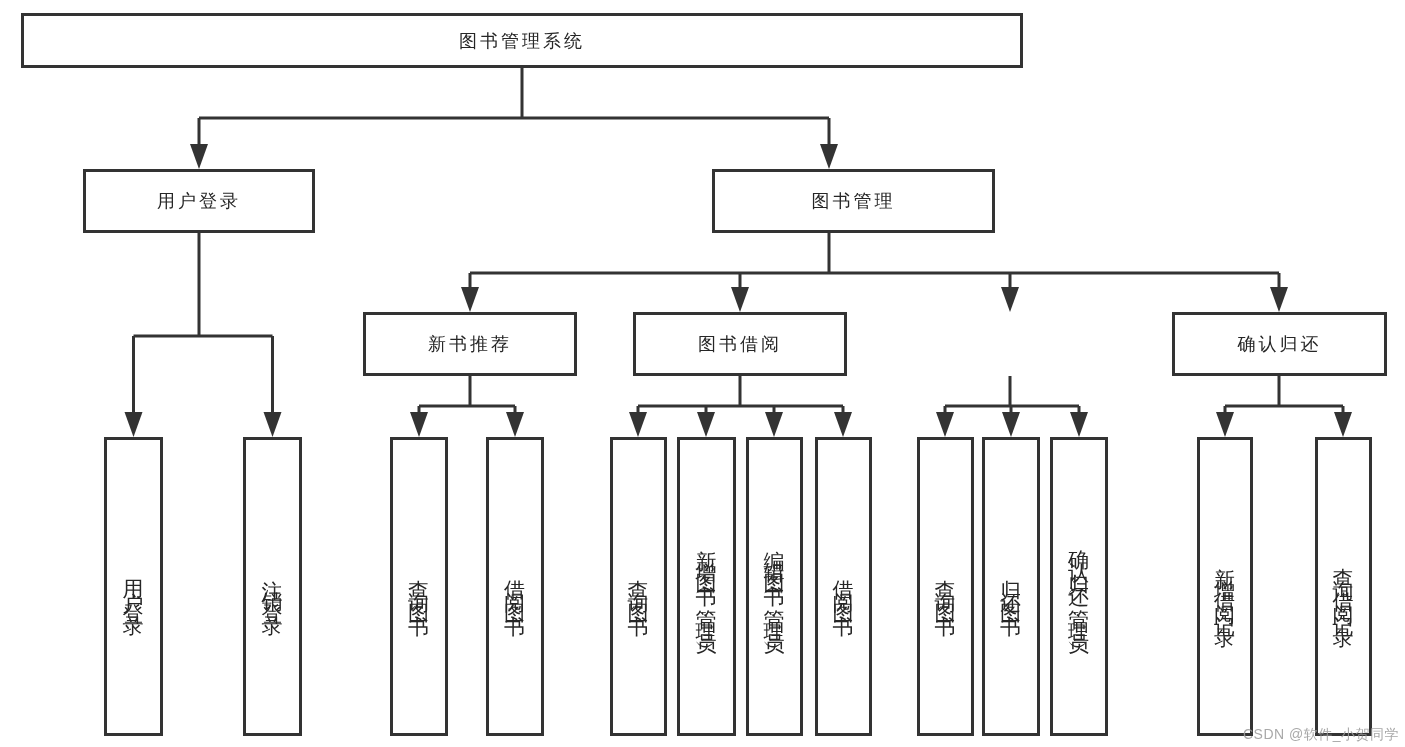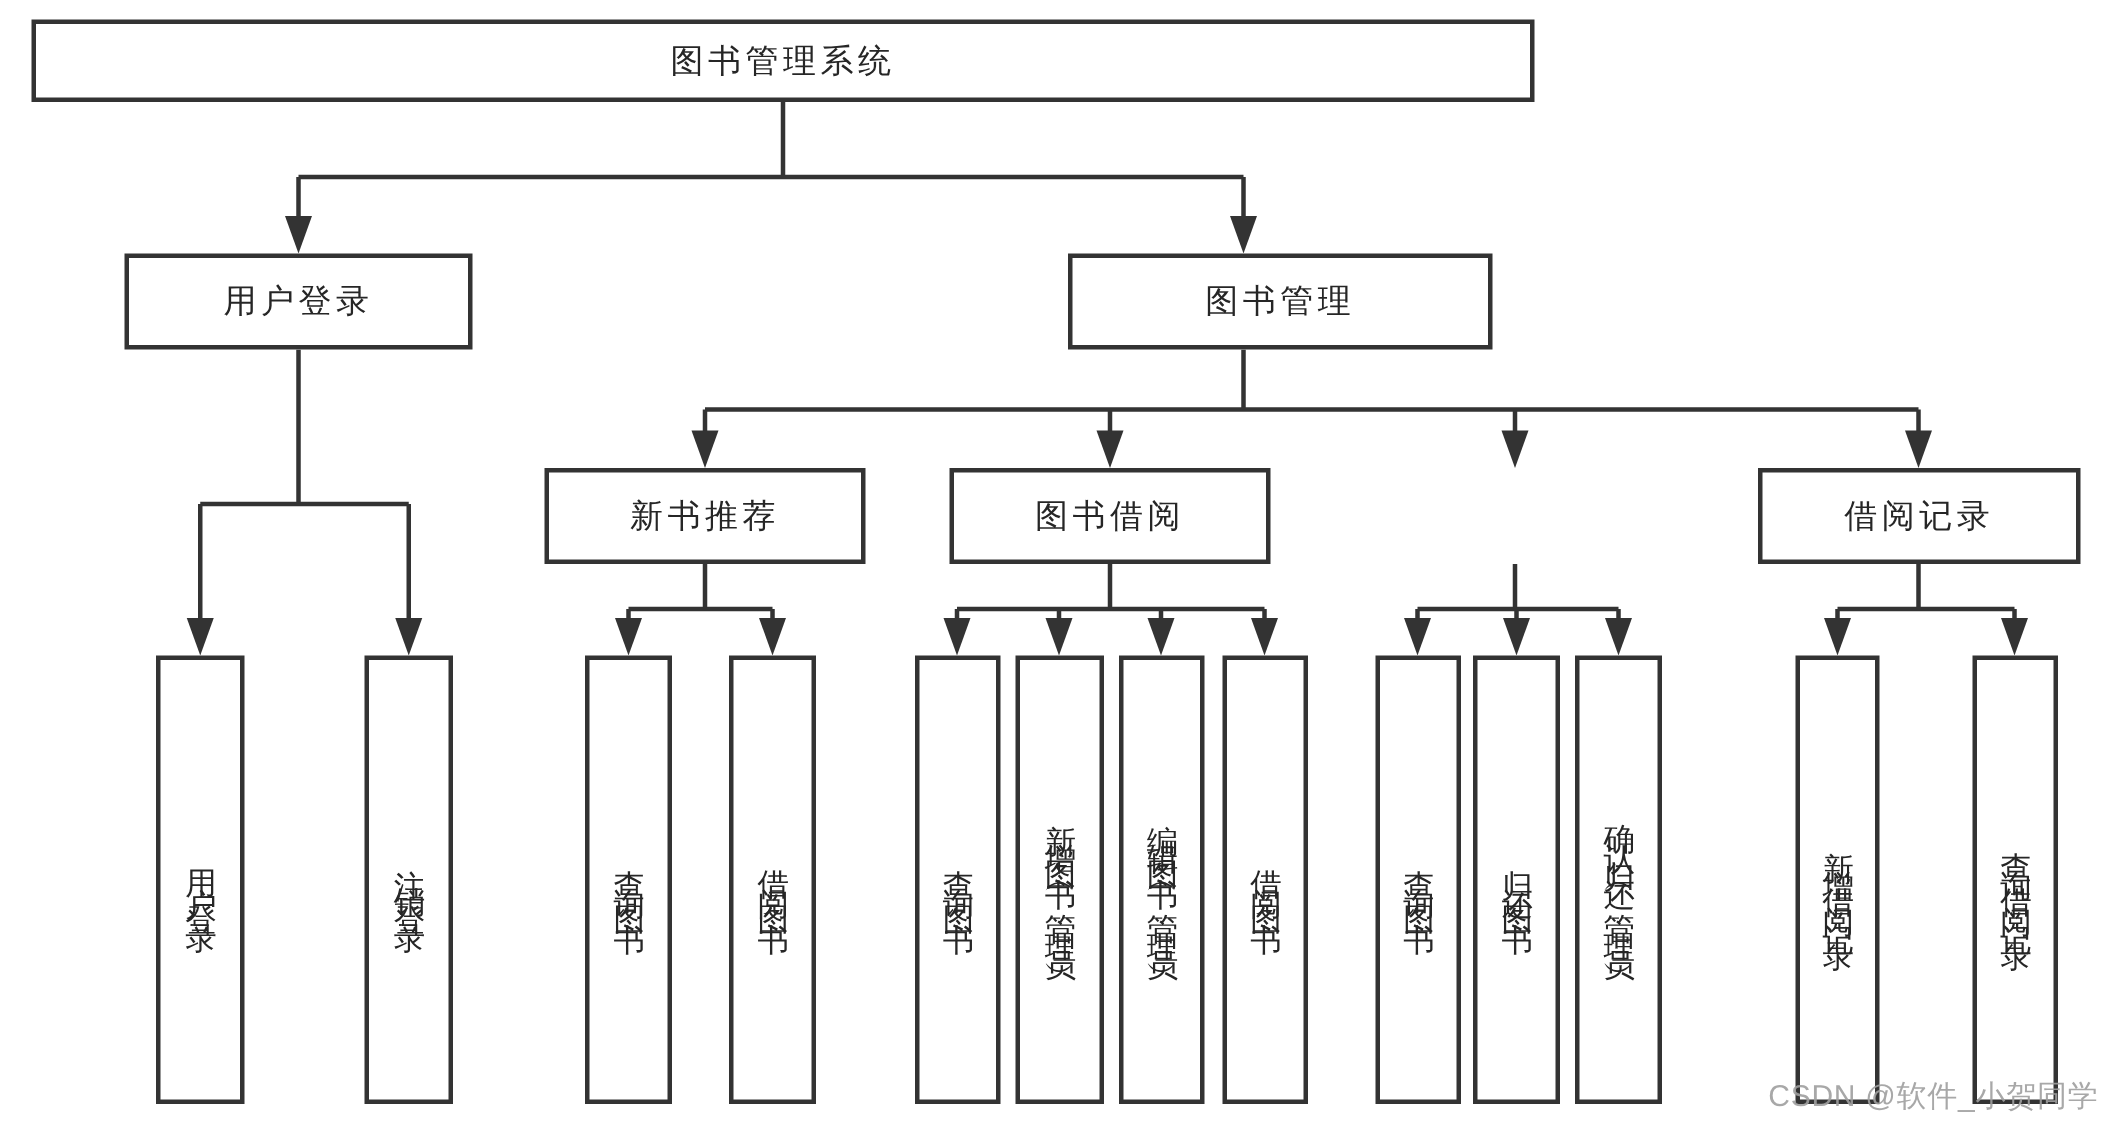--- a/index.html
+++ b/index.html
@@ -35,38 +35,38 @@
     background: #ffffff;
     border: 3px solid #333333;
     box-sizing: border-box;
     display: flex;
     align-items: center;
     justify-content: center;
     color: #262626;
     z-index: 2;
   }
   .node.h span {
-    font-size: 22px;
+    font-size: 18px;
     letter-spacing: 3px;
     white-space: nowrap;
     line-height: 1;
   }
   .node.v span {
     writing-mode: vertical-rl;
     text-orientation: mixed;
     font-size: 21px;
     letter-spacing: 12px;
     line-height: 1.1;
     white-space: nowrap;
   }
   .watermark {
     position: absolute;
     right: 6px;
     bottom: 3px;
-    font-size: 20px;
+    font-size: 14px;
     letter-spacing: 0.5px;
     color: #9f9f9f;
     opacity: 0.9;
     z-index: 3;
     white-space: nowrap;
   }
 </style>
 </head>
 <body>
 
@@ -119,21 +119,21 @@
     <span>图书管理</span>
   </div>
 
   <div class="node h" style="left:633px; top:312px; width:214px; height:64px;">
     <span>图书借阅</span>
   </div>
   <div class="node h" style="left:363px; top:312px; width:214px; height:64px;">
     <span>新书推荐</span>
   </div>
   <div class="node h" style="left:1172px; top:312px; width:215px; height:64px;">
-    <span>借阅记录</span>
+    <span>确认归还</span>
   </div>
 
   <div class="node v" style="left:104px; top:437px; width:59px; height:299px;">
     <span>用户登录</span>
   </div>
   <div class="node v" style="left:243px; top:437px; width:59px; height:299px;">
     <span>注销登录</span>
   </div>
 
   <div class="node v" style="left:390px; top:437px; width:58px; height:299px;">

